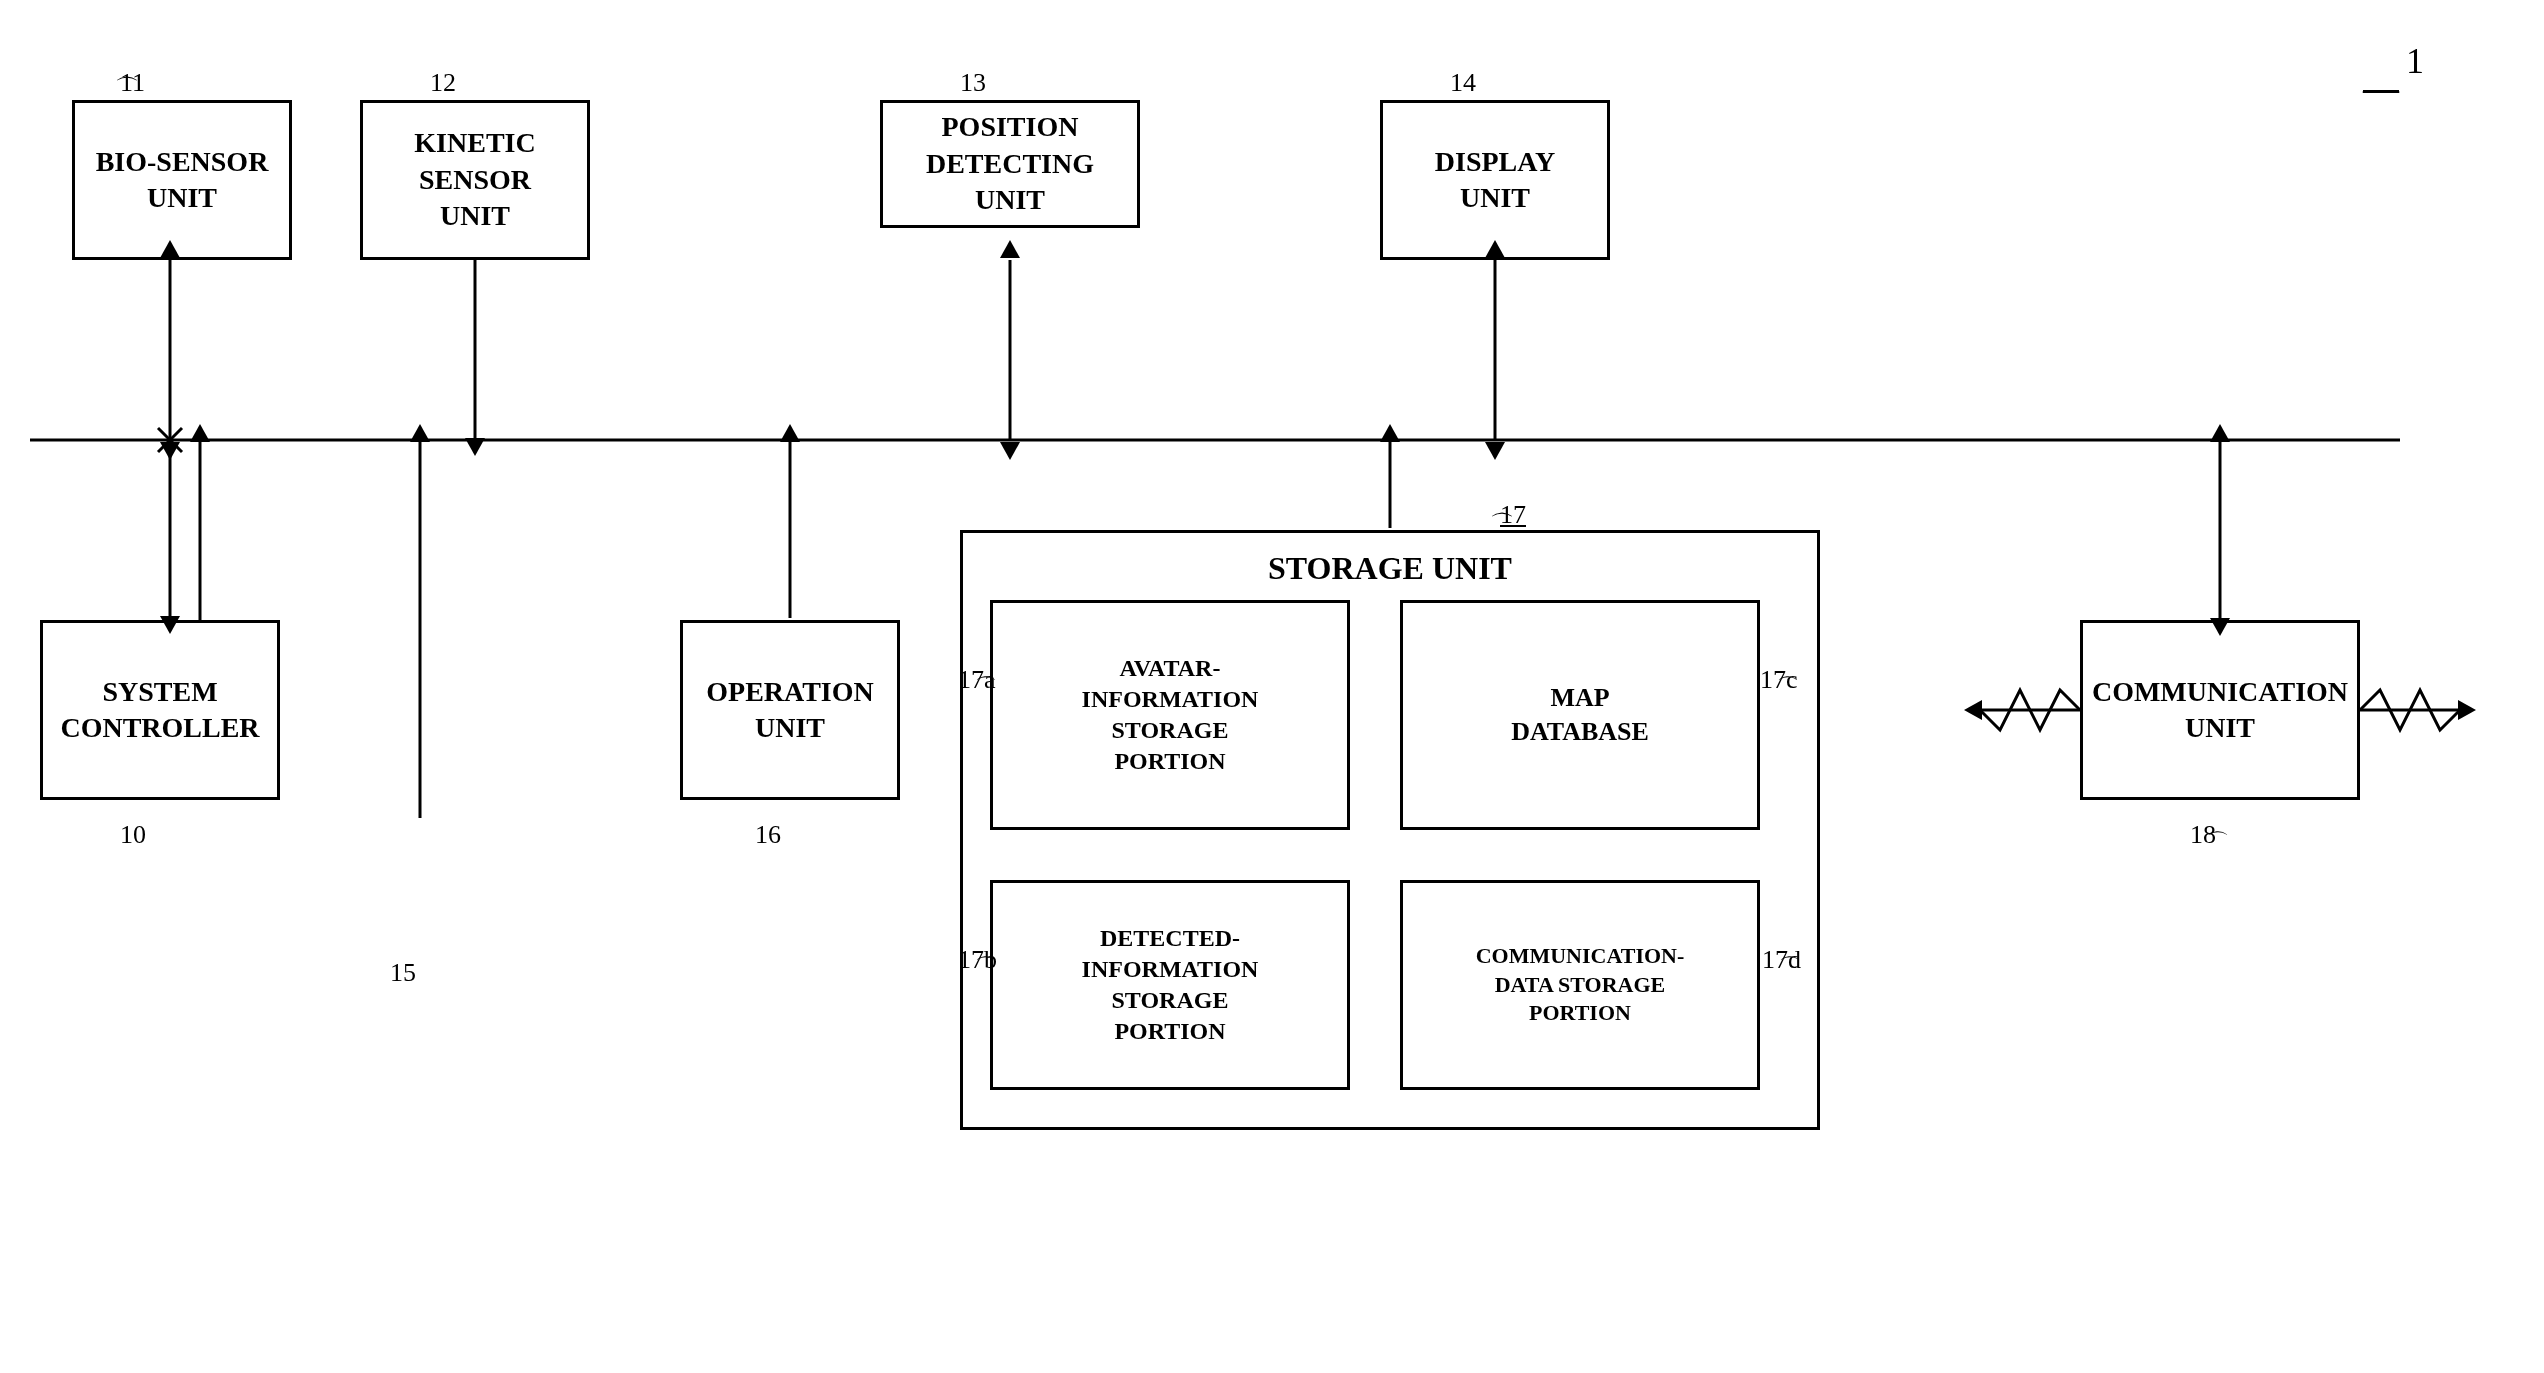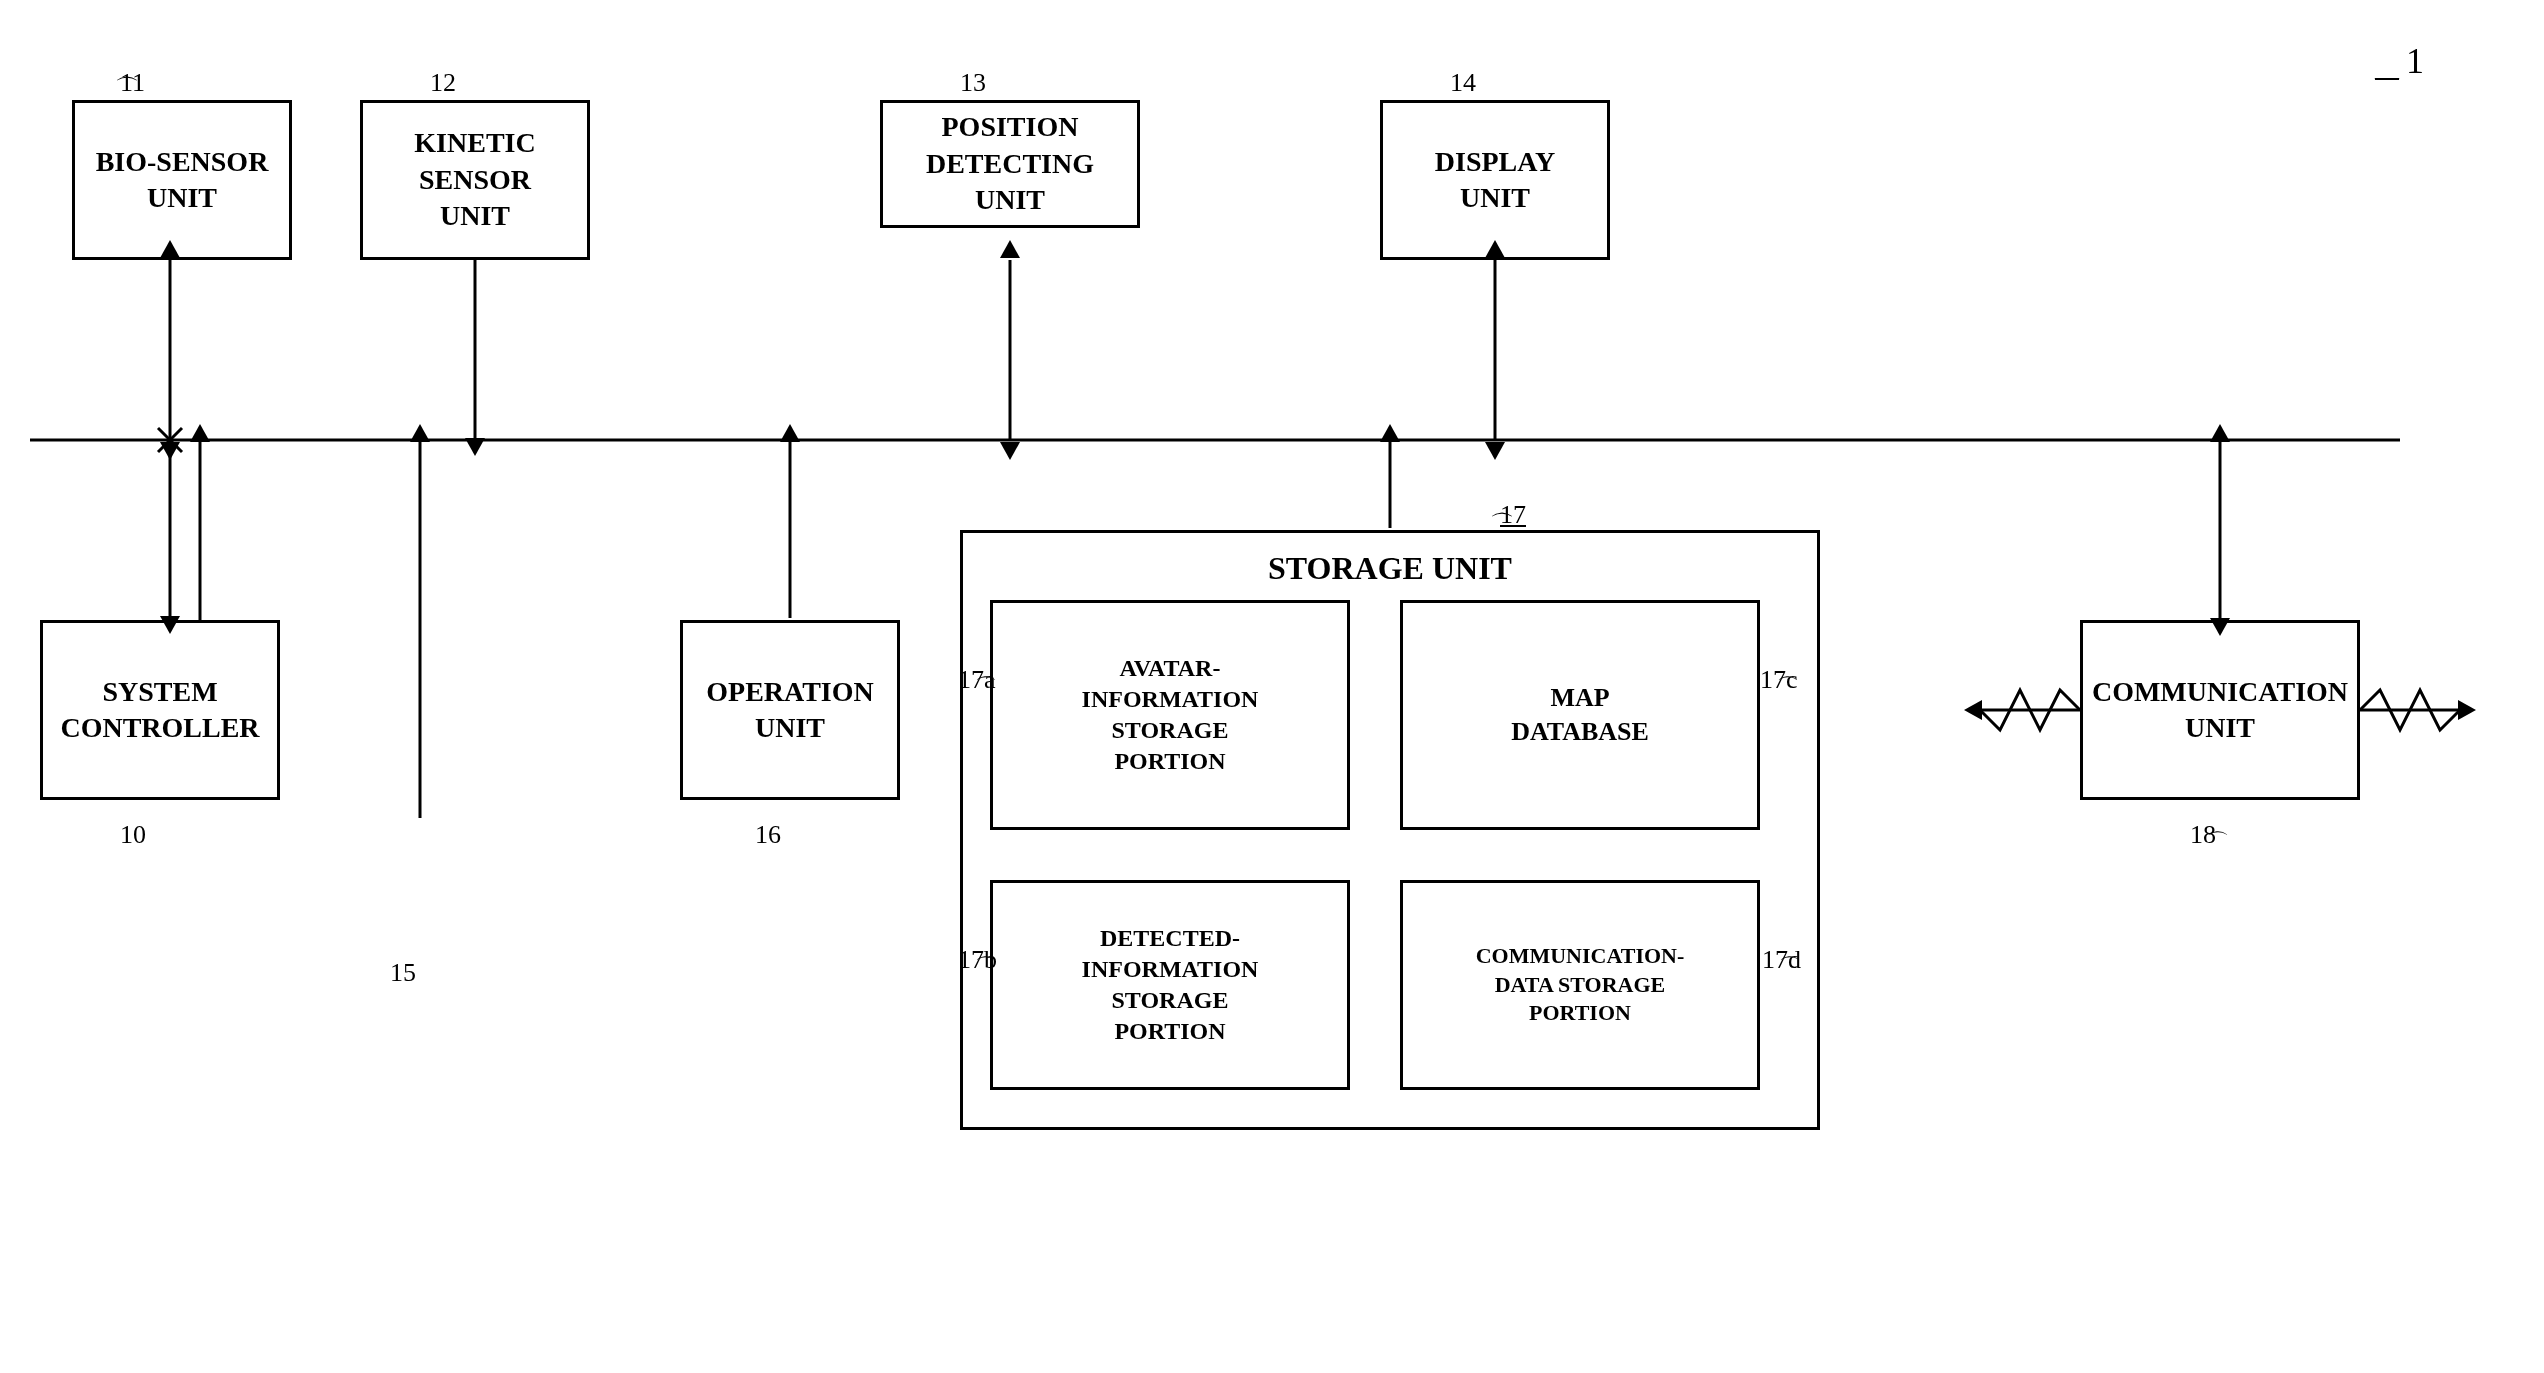--- a/index.html
+++ b/index.html
@@ -46,21 +46,21 @@
       font-size: 36px;
       font-family: 'Times New Roman', Times, serif;
     }
   </style>
 </head>
 <body>
 
 <div class="diagram">
 
   <div class="big-number" style="top:40px; right:120px;">1</div>
-  <div style="position:absolute; top:55px; right:145px; font-size:24px; text-decoration:underline; font-family:'Times New Roman',serif;text-align:center;">__</div>
+  <div style="position:absolute; top:55px; right:145px; font-size:36px; text-decoration:underline; font-family:'Times New Roman',serif;text-align:center;">__</div>
 
   <div class="box" style="left:72px; top:100px; width:220px; height:160px;">BIO-SENSOR<br>UNIT</div>
 
   <div class="label" style="left:120px; top:68px;">11</div>
   <div style="position:absolute; left:115px; top:72px; font-size:24px;">⌒</div>
 
   <div class="box" style="left:360px; top:100px; width:230px; height:160px;">KINETIC<br>SENSOR<br>UNIT</div>
 
   <div class="label" style="left:430px; top:68px;">12</div>
 

